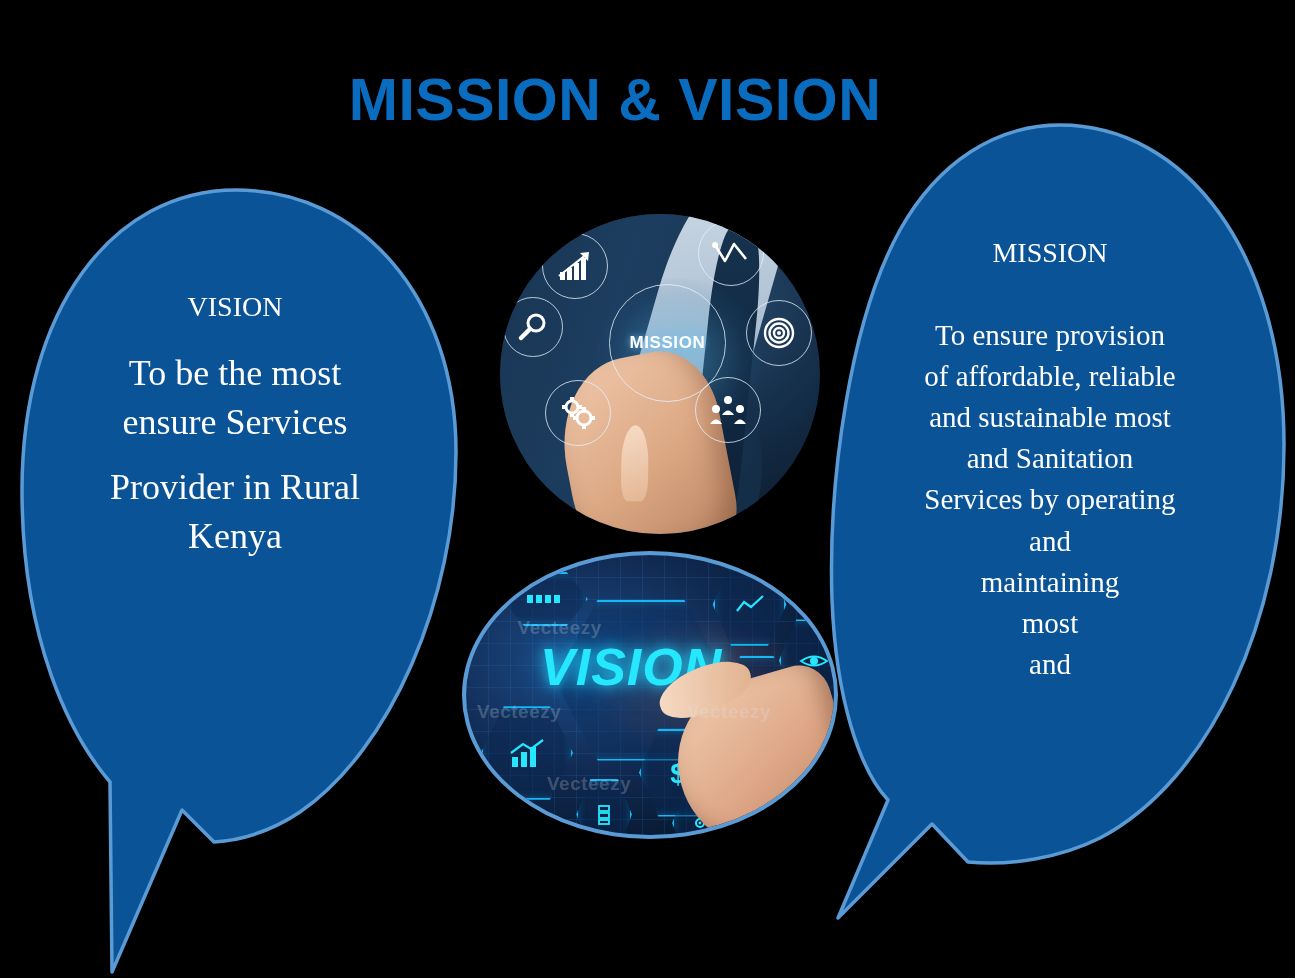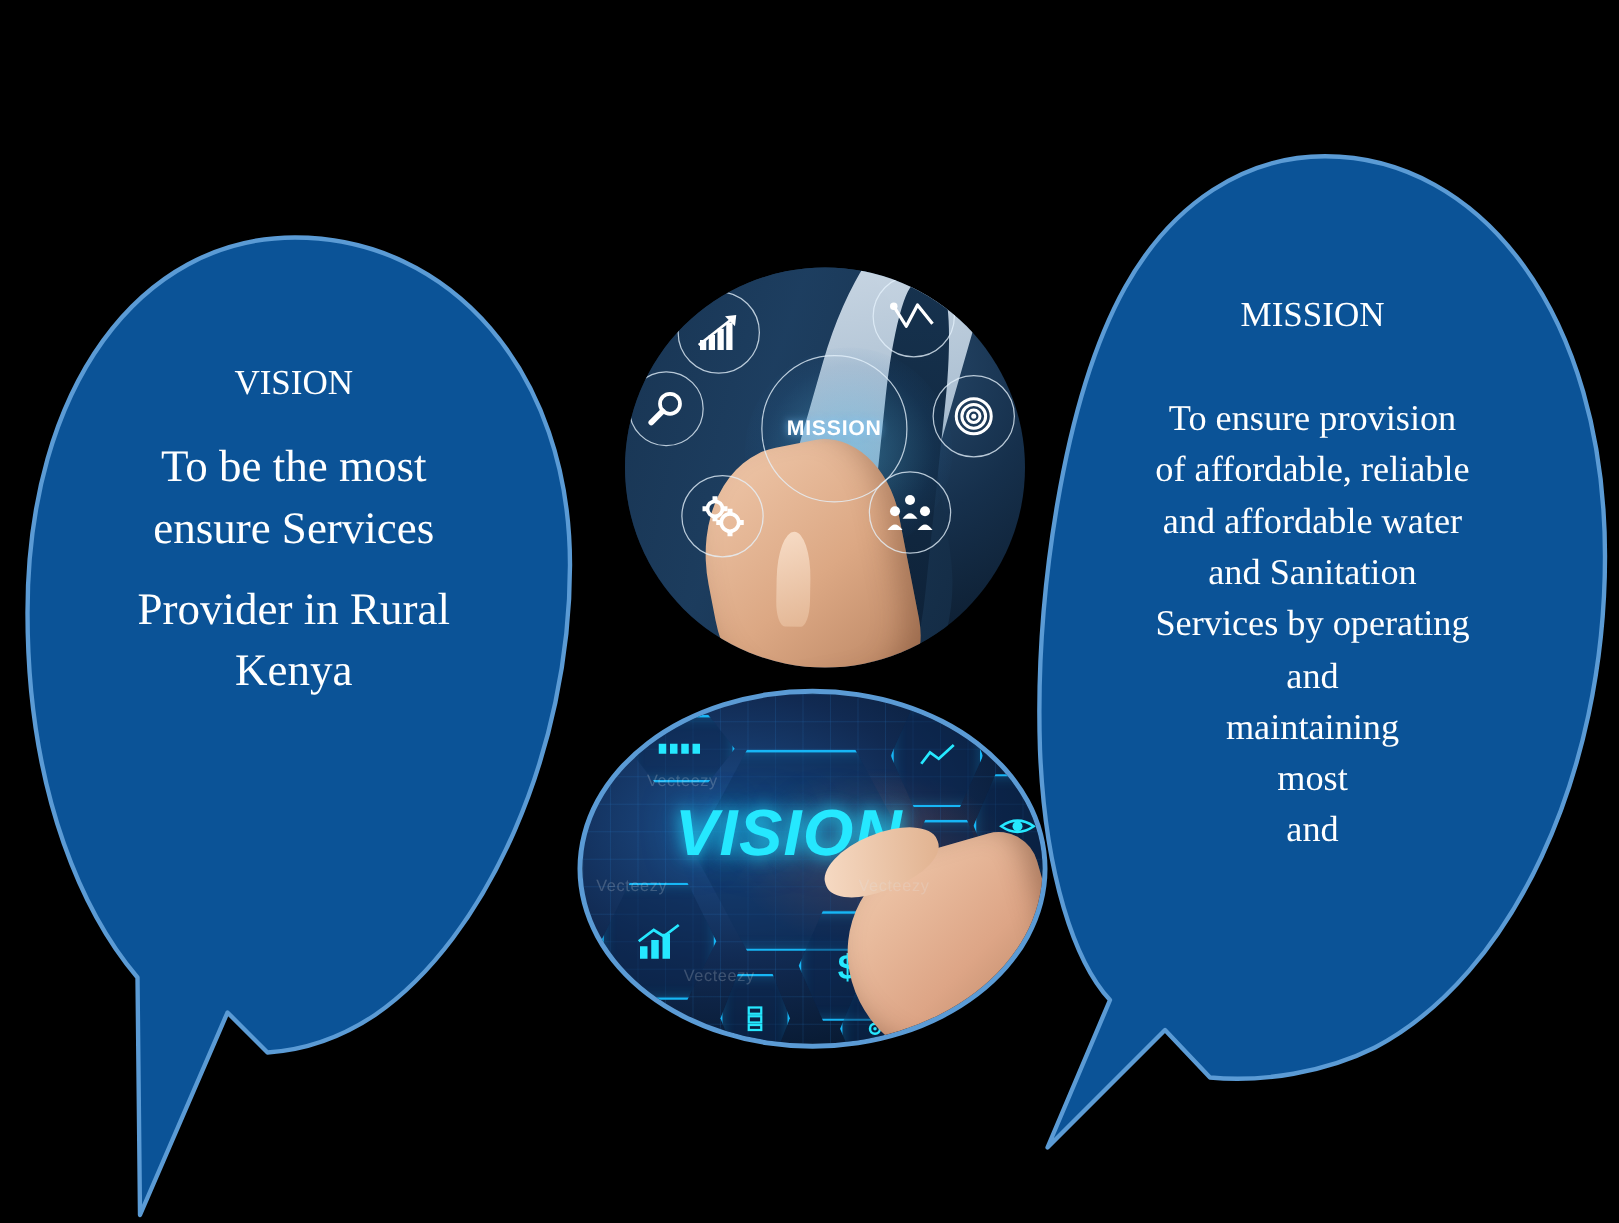--- a/index.html
+++ b/index.html
@@ -247,22 +247,22 @@
     top: 40%;
     width: 26%;
     height: 16%;
     background: linear-gradient(110deg, #f7dcc6 0%, #e0b08d 100%);
     border-radius: 50% 50% 46% 46%;
     transform: rotate(-22deg);
   }
   .watermark {
     position: absolute;
     font-family: "Liberation Sans", sans-serif;
-    font-weight: normal;
-    font-size: 13px;
+    font-weight: bold;
+    font-size: 19px;
     color: rgba(226,232,238,.22);
     letter-spacing: .5px;
     pointer-events: none;
   }
 
   .icon-svg { display: block; }
 </style>
 </head>
 <body>
 
@@ -285,34 +285,35 @@
              C 1284 620, 1210 780, 1100 838
              C 1060 858, 1010 866, 968 862
              L 932 824
              L 838 918
              L 888 800
              C 860 770, 836 700, 832 600
              C 828 480, 850 320, 900 230
              C 938 162, 996 125, 1060 125 Z" fill="#0B5397" stroke="#5B9BD5" stroke-width="3.5" stroke-linejoin="round"></path>
   </svg>
 
+  <div id="page-title">MISSION &amp; VISION</div>
 
   <div id="vision-text-block" class="bubble-text">
     <div class="bubble-heading">VISION</div>
     <div class="bubble-line">To be the most</div>
     <div class="bubble-line">ensure Services</div>
     <div class="bubble-line line-gap">Provider in Rural</div>
     <div class="bubble-line">Kenya</div>
   </div>
 
   <div id="mission-text-block" class="bubble-text">
     <div class="bubble-heading">MISSION</div>
     <div class="bubble-line">To ensure provision</div>
     <div class="bubble-line">of affordable, reliable</div>
-    <div class="bubble-line">and affordable water</div>
+    <div class="bubble-line">and sustainable most</div>
     <div class="bubble-line">and Sanitation</div>
     <div class="bubble-line">Services by operating</div>
     <div class="bubble-line">and</div>
     <div class="bubble-line">maintaining</div>
     <div class="bubble-line">most</div>
     <div class="bubble-line">and</div>
   </div>
 
   <div id="mission-photo">
     <div class="suit-shoulder"></div>

